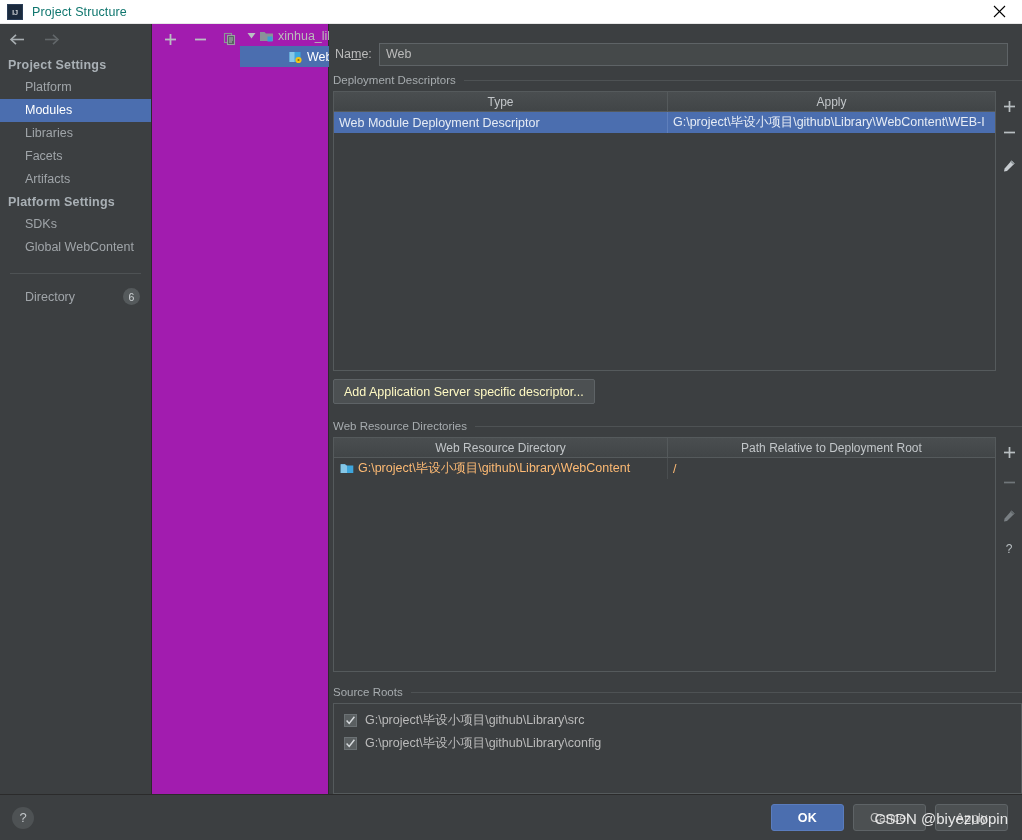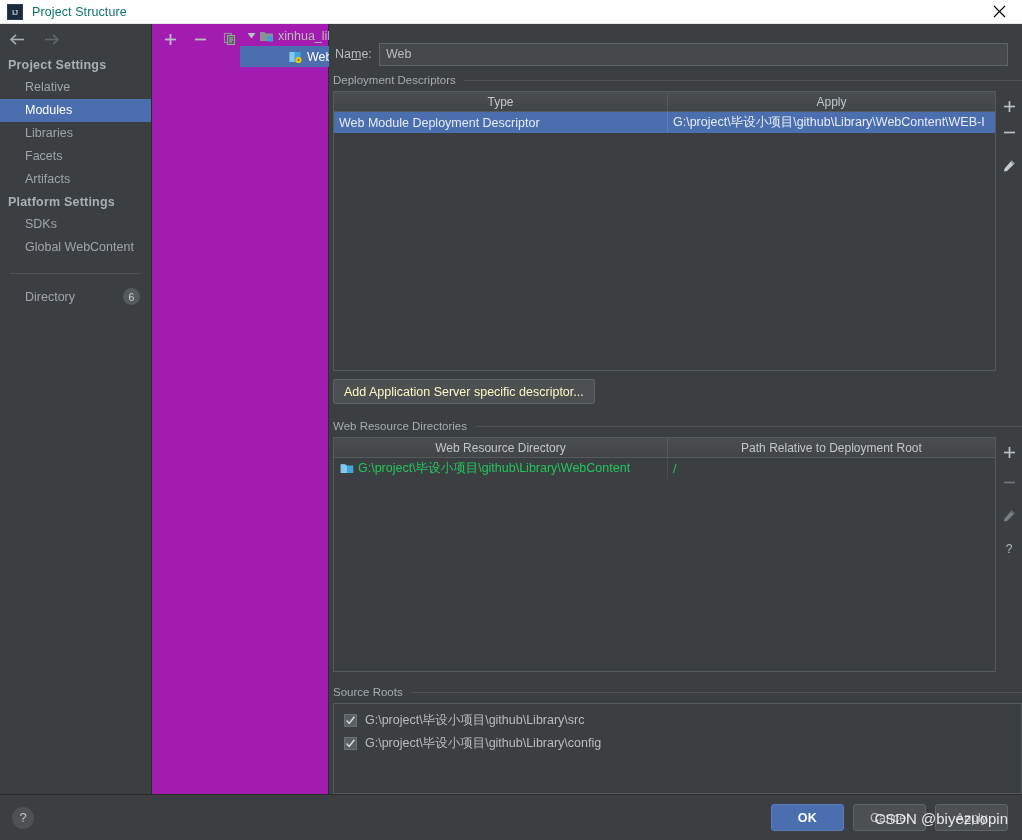--- a/index.html
+++ b/index.html
@@ -190,21 +190,21 @@
   }
   .th {
     font-size: 12px; color: #c2c6c9;
     display: flex; align-items: center; justify-content: center;
     overflow: hidden; white-space: nowrap;
   }
   .th + .th { border-left: 1px solid #555a5c; }
   .table-rows { flex: 1 1 auto; position: relative; }
   .trow {
     display: flex; height: 21px; align-items: stretch;
-    font-size: 12.5px; color: #22c55e;
+    font-size: 12.5px; color: #fdba74;
   }
   .trow.selected { background: #4b6eaf; color: #e6ecf5; }
   .td {
     display: flex; align-items: center;
     padding-left: 5px;
     white-space: nowrap; overflow: hidden;
   }
   .td + .td { border-left: 1px solid #4a4e50; }
   .trow.selected .td + .td { border-left: 1px solid #5f7fbb; }
   .td .ficon { width: 15px; height: 15px; margin-right: 4px; flex:0 0 auto; display:flex;align-items:center;justify-content:center;}
@@ -333,21 +333,21 @@
         </div>
         <div class="navarrow">
           <svg width="17" height="13" viewBox="0 0 17 13">
             <line x1="2" y1="6.5" x2="15" y2="6.5" stroke="#62676a" stroke-width="1.6"></line>
             <polyline points="10,1.8 15,6.5 10,11.2" fill="none" stroke="#62676a" stroke-width="1.6"></polyline>
           </svg>
         </div>
       </div>
 
       <div class="nav-group-label">Project Settings</div>
-      <div class="nav-item">Relative</div>
+      <div class="nav-item">Platform</div>
       <div class="nav-item selected">Modules</div>
       <div class="nav-item">Libraries</div>
       <div class="nav-item">Facets</div>
       <div class="nav-item">Artifacts</div>
 
       <div class="nav-group-label">Platform Settings</div>
       <div class="nav-item">SDKs</div>
       <div class="nav-item">Global WebContent</div>
 
       <div class="nav-sep"></div>

